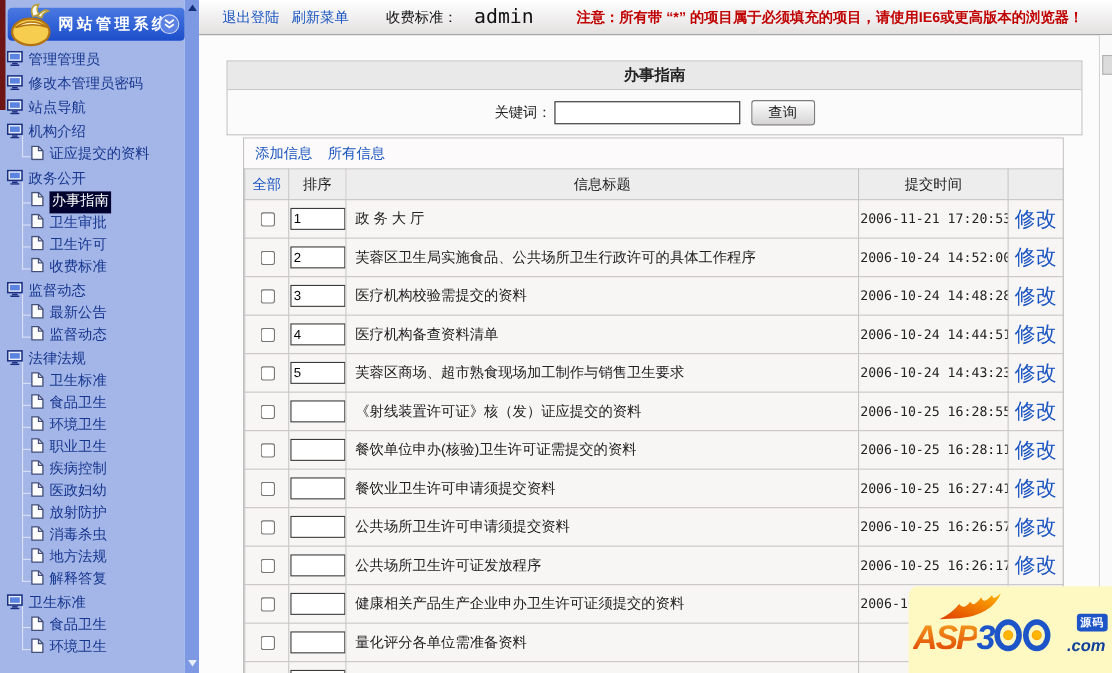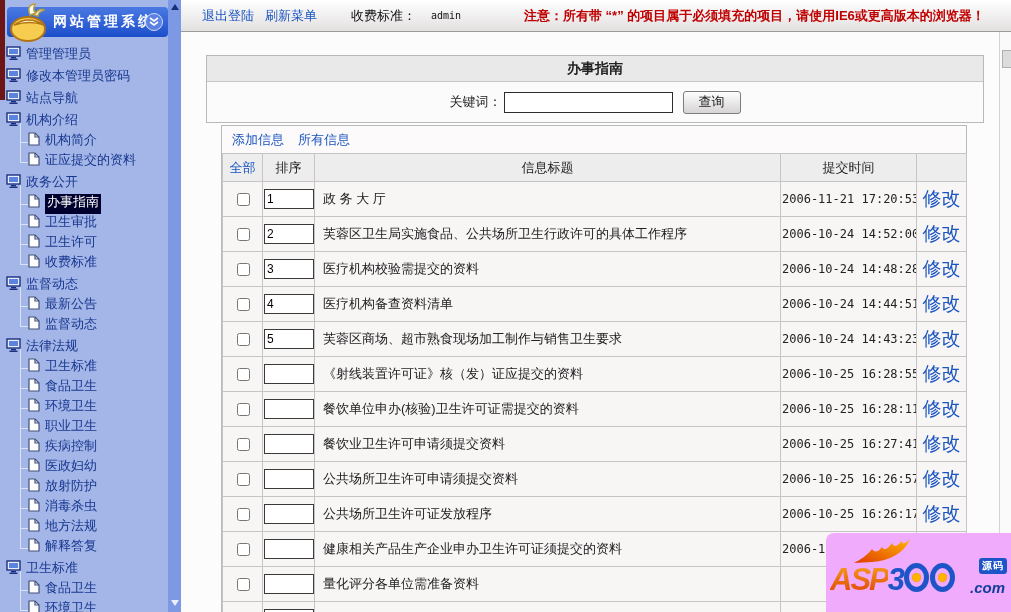--- a/index.html
+++ b/index.html
@@ -39,21 +39,21 @@
   #side-down{position:absolute;left:3px;bottom:6px;width:0;height:0;
     border-left:4px solid transparent;border-right:4px solid transparent;border-top:6px solid #e8eefb;}
   
   #main{position:absolute;left:181px;top:0;width:830px;height:612px;background:#fdfcfc;}
   #topbar{position:absolute;left:0;top:0;width:830px;height:31px;
     background:linear-gradient(#ffffff,#e3e0e0);border-bottom:1px solid #9a9a9a;}
   #topbar a{color:#1a55c0;text-decoration:none;}
   .tb{position:absolute;top:0;line-height:31px;font-size:13px;white-space:nowrap;}
   #logout{left:21px;} #refresh{left:84px;}
   #admin-label{left:170px;color:#111;}
-  #admin-name{left:250px;font-family:"DejaVu Sans Mono",monospace;font-size:10px;color:#111;}
+  #admin-name{left:250px;font-family:"DejaVu Sans Mono",monospace;font-size:18px;color:#111;}
   #notice{left:343px;color:#c00000;font-weight:bold;}
   
   #panel{position:absolute;left:25px;top:55px;width:778px;border:1px solid #b9b9b9;background:#fdfcfc;box-sizing:border-box;}
   #panel-title{height:25px;line-height:25px;text-align:center;font-size:14px;font-weight:bold;
     color:#222;background:#e9e9e9;border-bottom:1px solid #c6c6c6;}
   #search-row{height:40px;display:flex;align-items:center;justify-content:center;background:#fcfbfb;}
   #kw-label{font-size:13px;color:#222;}
   #kw-input{width:163px;height:19px;border:1px solid #2c2c2c;background:#fff;margin-left:2px;font-size:12px;padding:0 2px;}
   #search-btn{margin-left:10px;width:58px;height:23px;font-size:13px;color:#222;
     background:linear-gradient(#fefefe,#d6d4d4);border:1px solid #7d7d7d;border-radius:3px;cursor:pointer;
@@ -71,21 +71,21 @@
   .c-sort{text-align:center;}
   .sort-input{width:44px;height:18px;border:1px solid #3a3a3a;background:#fff;font-size:12px;padding:0 2px;}
   .c-title{padding-left:8px;white-space:nowrap;}
   .c-time{text-align:center;font-family:"DejaVu Sans Mono",monospace;font-size:12px;white-space:nowrap;}
   .c-mod{text-align:center;}
   .c-mod a{color:#1a55c0;text-decoration:none;font-size:19px;}
   
   #vscroll{position:absolute;left:818px;top:32px;width:12px;height:580px;background:#fafafa;border-left:1px solid #d5d5d5;box-sizing:border-box;}
   #vthumb{position:absolute;left:2px;top:18px;width:8px;height:16px;background:#dcdcdc;border:1px solid #b0b0b0;}
   
-  #watermark{position:absolute;left:826px;top:533px;width:185px;height:79px;background:#f0abfc;
+  #watermark{position:absolute;left:826px;top:533px;width:185px;height:79px;background:#fef9c3;
     border-radius:8px 0 0 0;z-index:50;}
   #wm-flame{position:absolute;left:26px;top:2px;}
   #wm-text{position:absolute;left:4px;top:30px;white-space:nowrap;font-style:italic;font-weight:bold;
     font-size:31px;letter-spacing:-2px;line-height:31px;}
   #wm-asp{background:linear-gradient(#f5a623,#e03c00);-webkit-background-clip:text;background-clip:text;color:transparent;}
   #wm-3{color:#1d55c8;}
   .wm-zero{display:inline-block;width:15px;height:19px;border:5px solid #1d55c8;border-radius:50%;
     position:relative;vertical-align:-2px;margin-left:1px;box-sizing:content-box;}
   .wm-zero i{position:absolute;left:3px;top:5px;width:9px;height:9px;border-radius:50%;
     background:radial-gradient(#ffb400 55%,#e05500);}
@@ -166,31 +166,20 @@
             <rect x="1" y="1" width="13" height="9" fill="#e8eefc" stroke="#1b2f80" stroke-width="1.4"></rect>
             <rect x="3" y="3" width="9" height="5" fill="#5b83e0"></rect>
             <rect x="5" y="11" width="5" height="1.4" fill="#1b2f80"></rect>
             <rect x="3.5" y="12.6" width="8" height="1.4" fill="#1b2f80"></rect>
           </svg>
         </span>
 
         <span class="lbl">机构介绍</span>
       </div>
 
-      <div class="item sub">
-        <span class="tree"></span>
-
-        <span class="pg">
-          <svg width="13" height="14" viewBox="0 0 13 14">
-            <path d="M2 1 H8 L12 5 V13 H2 Z" fill="#fdfdfd" stroke="#44507a" stroke-width="1.2"></path>
-            <path d="M8 1 L8 5 L12 5" fill="none" stroke="#44507a" stroke-width="1.2"></path>
-          </svg>
-        </span>
-        <span class="lbl">机构简介</span>
-      </div>
 
       <div class="item sub">
         <span class="tree"></span>
 
         <span class="pg">
           <svg width="13" height="14" viewBox="0 0 13 14">
             <path d="M2 1 H8 L12 5 V13 H2 Z" fill="#fdfdfd" stroke="#44507a" stroke-width="1.2"></path>
             <path d="M8 1 L8 5 L12 5" fill="none" stroke="#44507a" stroke-width="1.2"></path>
           </svg>
         </span>

